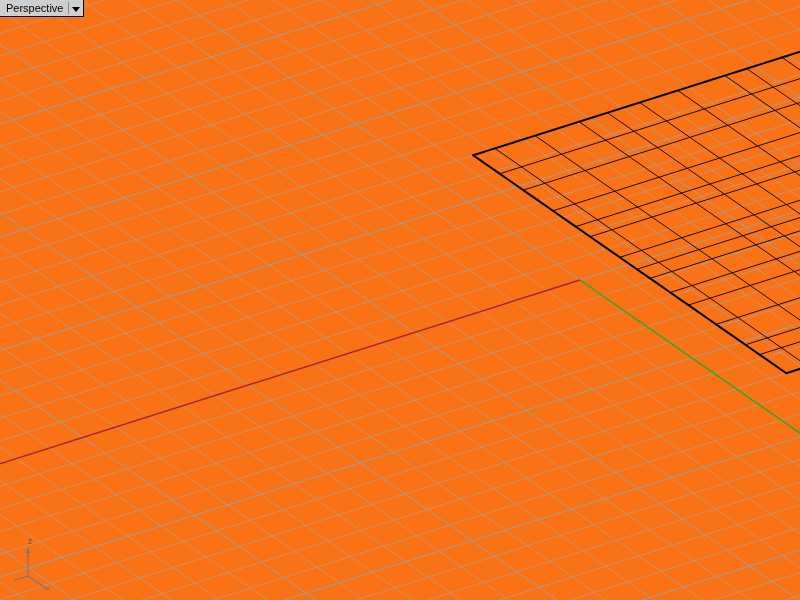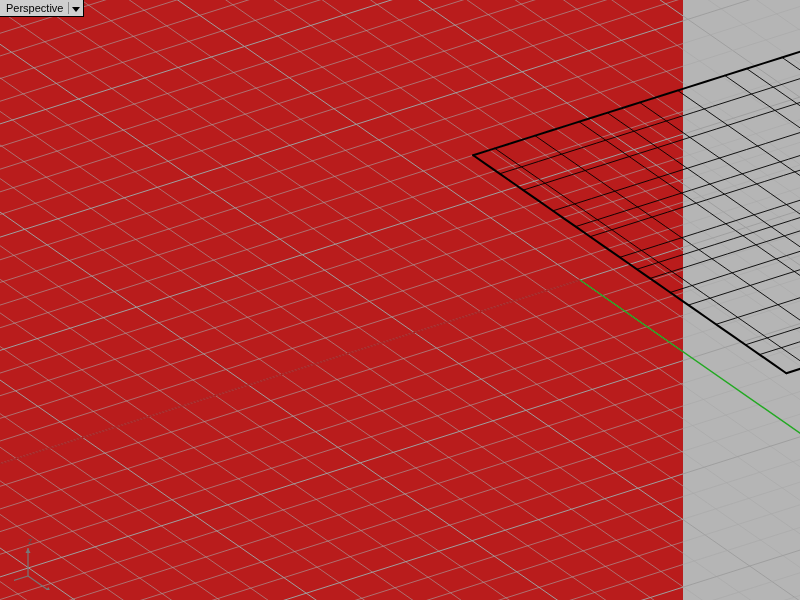--- a/index.html
+++ b/index.html
@@ -7,22 +7,22 @@
     width: 800px; height: 600px;
     overflow: hidden;
     font-family: Tahoma, Arial, sans-serif;
     font-size: 11px;
     background: #b5b5b5;
     color: #000;
     user-select: none;
   }
   .viewport {
     position: relative;
-    width: 683px; height: 600px;
-    background: #b91c1c;
+    width: 800px; height: 600px;
+    background: #f97316;
     text-align: right;
   }
   .viewport-label {
     position: absolute;
     top: 0; left: 0;
     background: #cfcfcf;
     border: 1px solid #000;
     border-top: none;
     border-left: none;
     padding: 2px 3px 2px 6px;

